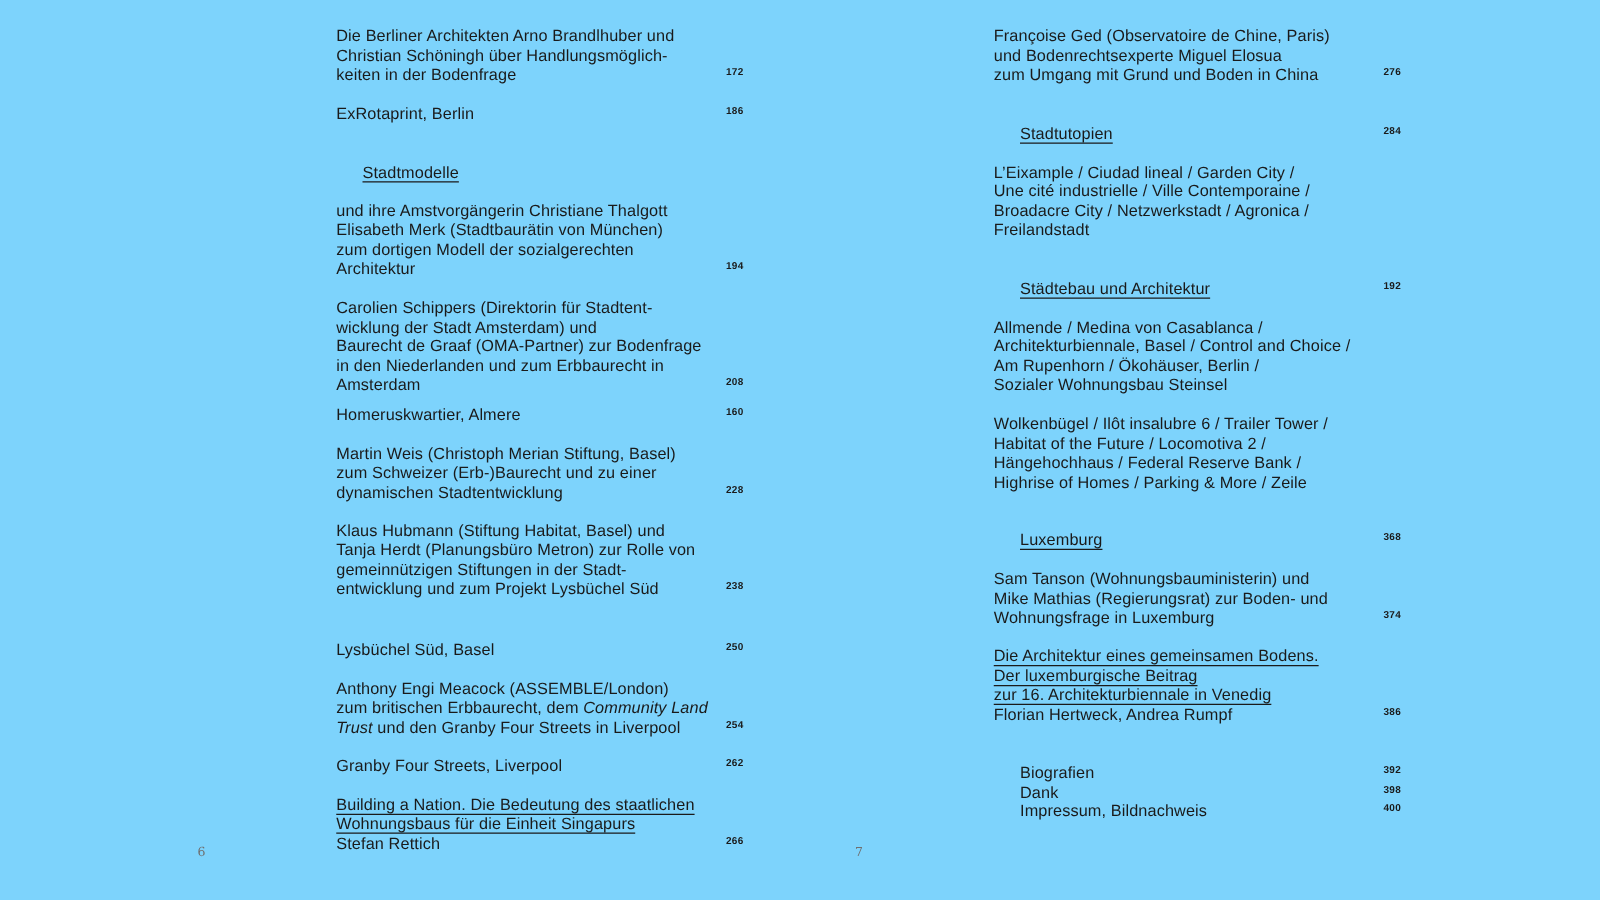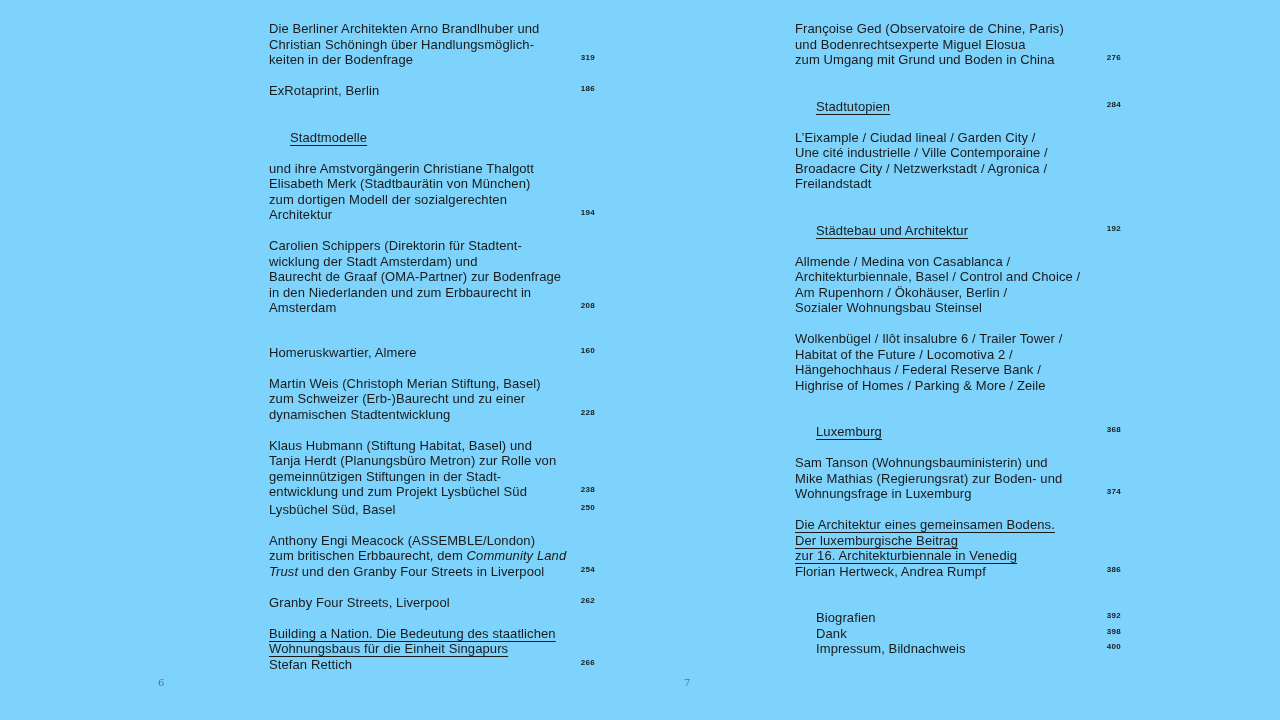--- a/index.html
+++ b/index.html
@@ -64,21 +64,21 @@
 </style>
 </head>
 <body>
 
 <div class="spread">
   <div class="toc-column left" id="toc-left">
       <div class="entry" style="margin-top: 0px;">
         <div class="line"><span>Die Berliner Architekten Arno Brandlhuber und</span></div>
         <div class="line"><span>Christian Schöningh über Handlungsmöglich-</span></div>
         <div class="line"><span>keiten in der Bodenfrage</span></div>
-        <span class="pagenum">319</span>
+        <span class="pagenum">172</span>
       </div>
       <div class="entry" style="margin-top: 15.5px;">
         <div class="line"><span>ExRotaprint, Berlin</span></div>
         <span class="pagenum">186</span>
       </div>
       <div class="entry indent" style="margin-top: 31px;">
         <div class="line"><span class="ul">Stadtmodelle</span></div>
       </div>
       <div class="entry" style="margin-top: 15.5px;">
         <div class="line"><span>und ihre Amstvorgängerin Christiane Thalgott</span></div>
@@ -88,38 +88,38 @@
         <span class="pagenum">194</span>
       </div>
       <div class="entry" style="margin-top: 15.5px;">
         <div class="line"><span>Carolien Schippers (Direktorin für Stadtent-</span></div>
         <div class="line"><span>wicklung der Stadt Amsterdam) und</span></div>
         <div class="line"><span>Baurecht de Graaf (OMA-Partner) zur Bodenfrage</span></div>
         <div class="line"><span>in den Niederlanden und zum Erbbaurecht in</span></div>
         <div class="line"><span>Amsterdam</span></div>
         <span class="pagenum">208</span>
       </div>
-      <div class="entry" style="margin-top: 29px;">
+      <div class="entry" style="margin-top: 8px;">
         <div class="line"><span>Homeruskwartier, Almere</span></div>
         <span class="pagenum">160</span>
       </div>
       <div class="entry" style="margin-top: 15.5px;">
         <div class="line"><span>Martin Weis (Christoph Merian Stiftung, Basel)</span></div>
         <div class="line"><span>zum Schweizer (Erb-)Baurecht und zu einer</span></div>
         <div class="line"><span>dynamischen Stadtentwicklung</span></div>
         <span class="pagenum">228</span>
       </div>
       <div class="entry" style="margin-top: 15.5px;">
         <div class="line"><span>Klaus Hubmann (Stiftung Habitat, Basel) und</span></div>
         <div class="line"><span>Tanja Herdt (Planungsbüro Metron) zur Rolle von</span></div>
         <div class="line"><span>gemeinnützigen Stiftungen in der Stadt-</span></div>
         <div class="line"><span>entwicklung und zum Projekt Lysbüchel Süd</span></div>
         <span class="pagenum">238</span>
       </div>
-      <div class="entry" style="margin-top: 2px;">
+      <div class="entry" style="margin-top: 33px;">
         <div class="line"><span>Lysbüchel Süd, Basel</span></div>
         <span class="pagenum">250</span>
       </div>
       <div class="entry" style="margin-top: 15.5px;">
         <div class="line"><span>Anthony Engi Meacock (ASSEMBLE/London)</span></div>
         <div class="line"><span>zum britischen Erbbaurecht, dem </span><span class="it">Community Land</span></div>
         <div class="line"><span class="it">Trust</span><span> und den Granby Four Streets in Liverpool</span></div>
         <span class="pagenum">254</span>
       </div>
       <div class="entry" style="margin-top: 15.5px;">

